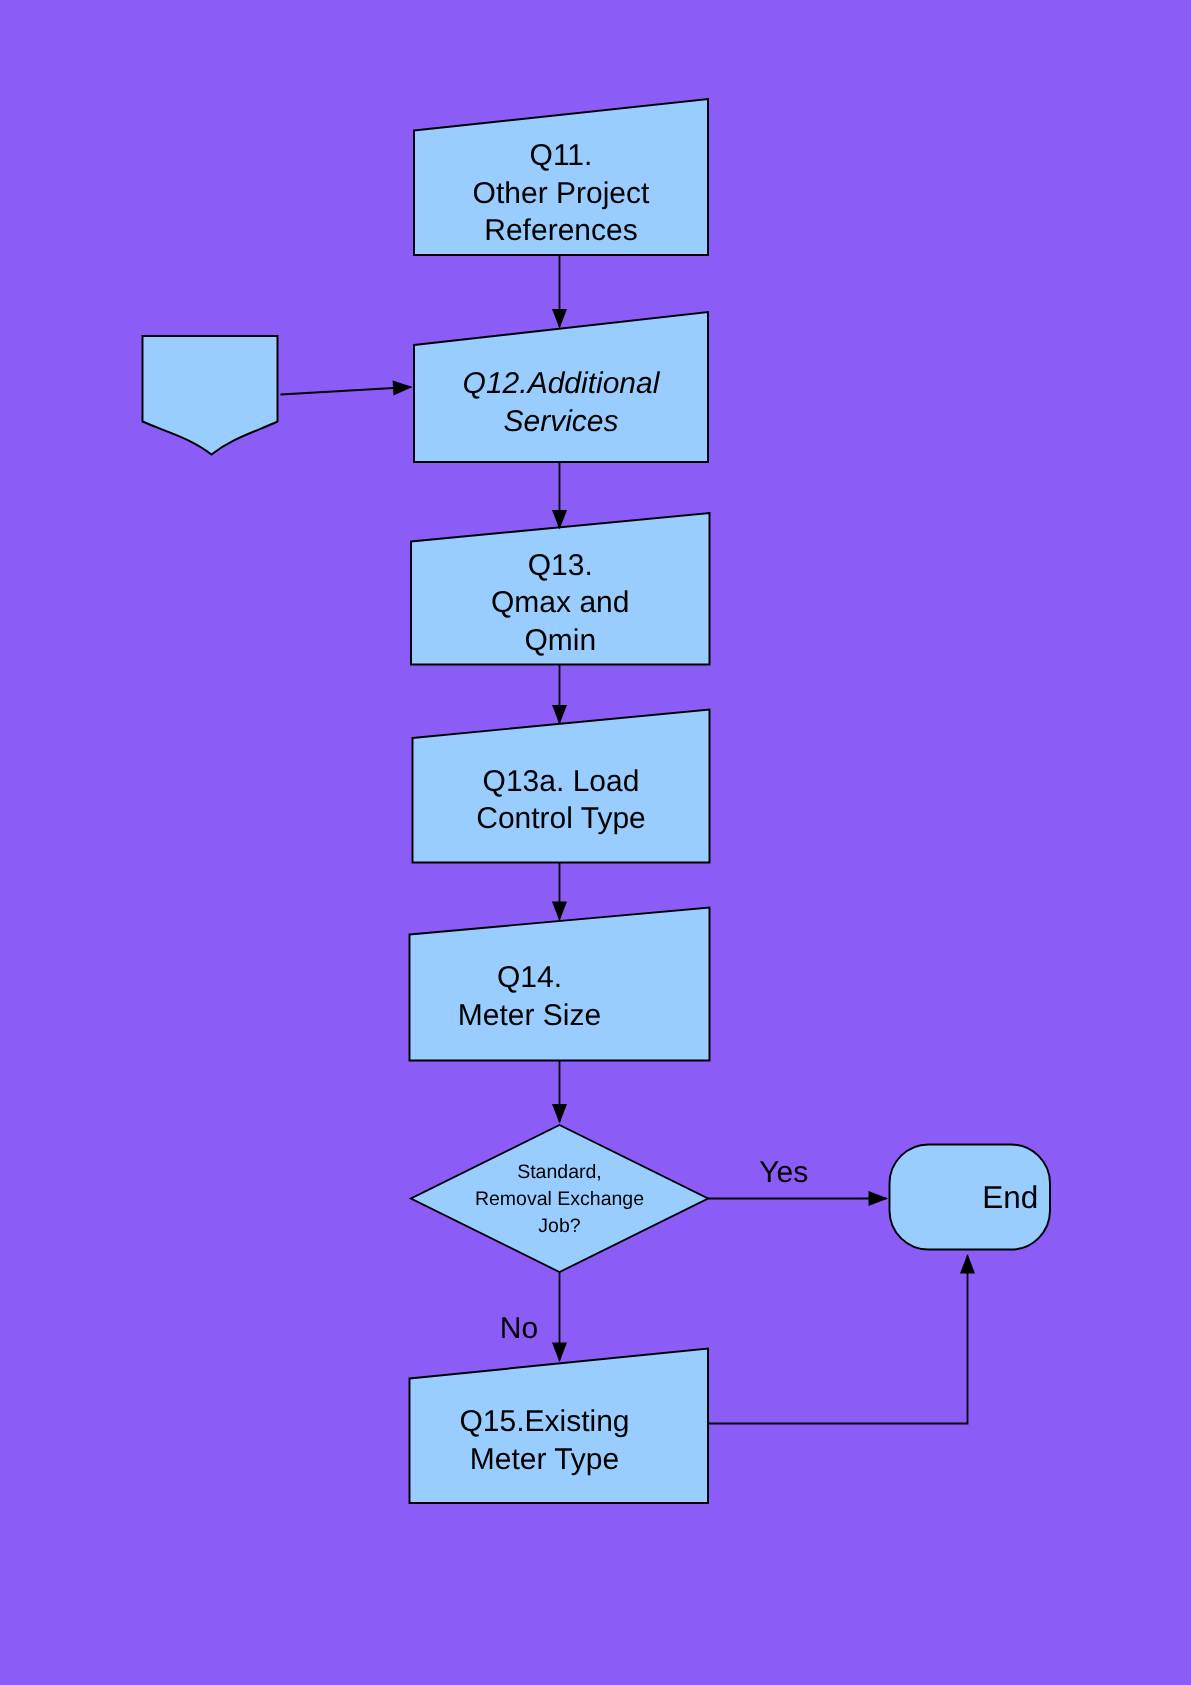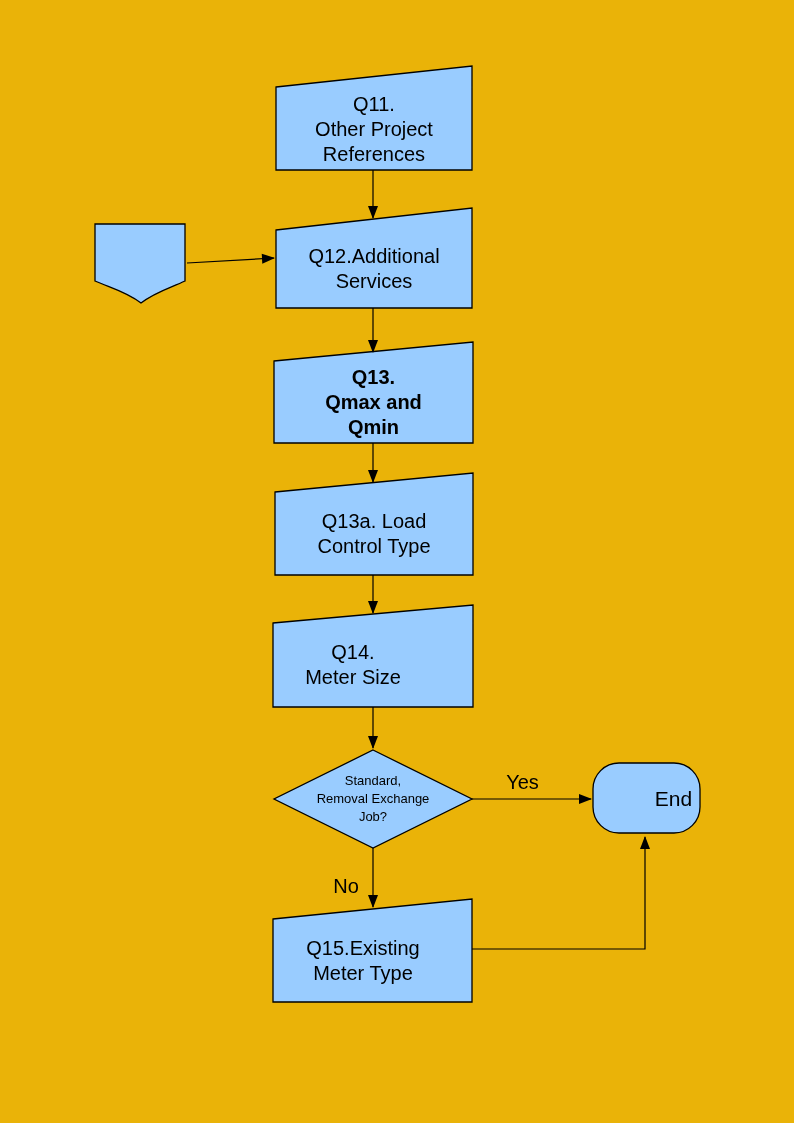--- a/index.html
+++ b/index.html
@@ -4,21 +4,21 @@
 <style>
   html, body {
     margin: 0;
     padding: 0;
     background: #ffffff;
   }
   #page {
     position: relative;
     width: 794px;
     height: 1123px;
-    background: #eab308;
+    background: #8b5cf6;
     font-family: "Liberation Sans", sans-serif;
     overflow: hidden;
   }
   #flow-svg {
     position: absolute;
     left: 0;
     top: 0;
   }
   .node {
     stroke: #000000;
@@ -77,23 +77,23 @@
     <line class="conn" x1="373" y1="575" x2="373" y2="613" marker-end="url(#arrowhead)"></line>
     <line class="conn" x1="373" y1="707" x2="373" y2="748" marker-end="url(#arrowhead)"></line>
     <line class="conn" x1="472" y1="799" x2="591" y2="799" marker-end="url(#arrowhead)"></line>
     <line class="conn" x1="373" y1="848" x2="373" y2="907" marker-end="url(#arrowhead)"></line>
     <path class="conn" d="M472,949 L645,949 L645,837" marker-end="url(#arrowhead)"></path>
   </svg>
 
   <div class="lbl lbl-lg" style="left:276px; top:87px;  width:196px; height:84px;">Q11.
 Other Project
 References</div>
-  <div class="lbl lbl-lg" style="left:276px; top:230px; width:196px; height:78px;">Q12.Additional
+  <div class="lbl lbl-lg" style="left:276px; top:230px; width:196px; height:78px;font-style:italic;">Q12.Additional
 Services</div>
-  <div class="lbl lbl-lg" style="left:274px; top:361px; width:199px; height:82px;font-weight:bold;">Q13.
+  <div class="lbl lbl-lg" style="left:274px; top:361px; width:199px; height:82px;">Q13.
 Qmax and
 Qmin</div>
   <div class="lbl lbl-lg" style="left:275px; top:492px; width:198px; height:83px;">Q13a. Load
 Control Type</div>
   <div class="lbl lbl-lg" style="left:273px; top:623px; width:160px; height:84px;">Q14.
 Meter Size</div>
   <div class="lbl lbl-sm" style="left:283px; top:764px; width:180px; height:70px;">Standard,
 Removal Exchange
 Job?</div>
   <div class="lbl lbl-end" style="left:593px; top:763px; width:107px; height:70px;">End</div>

